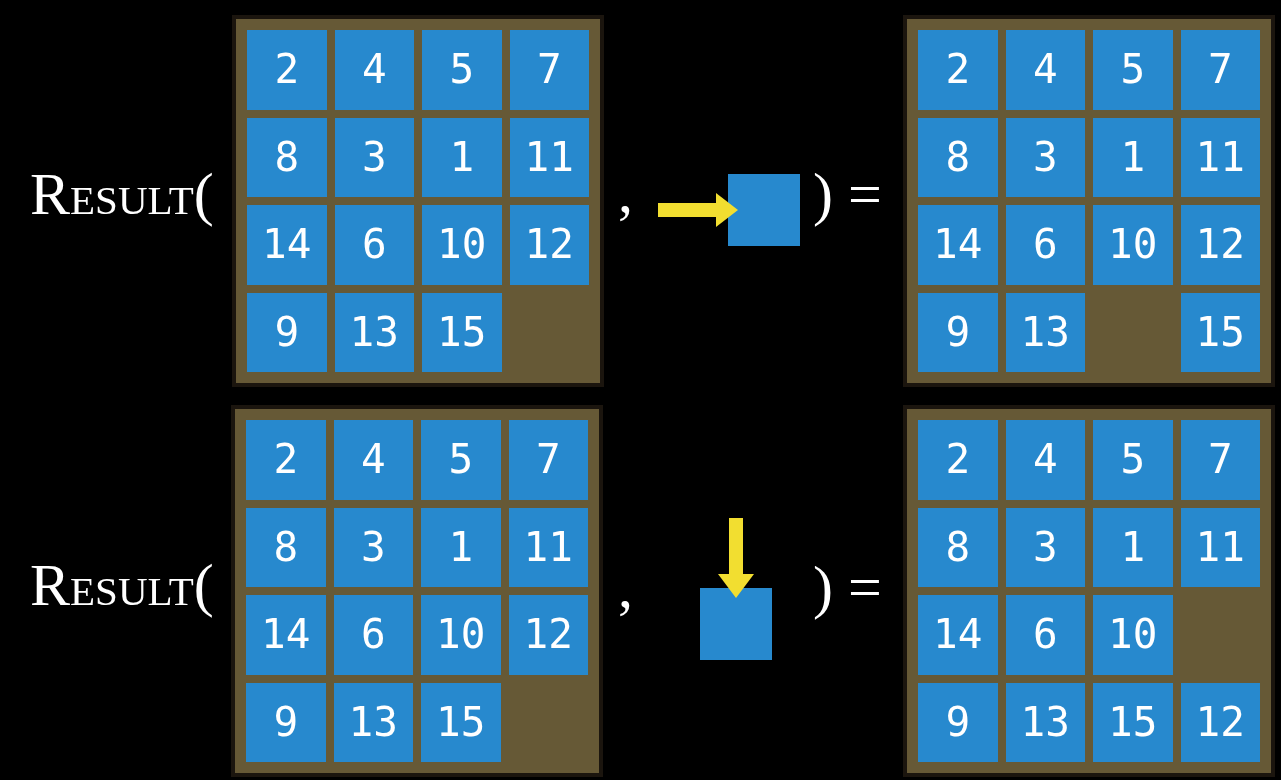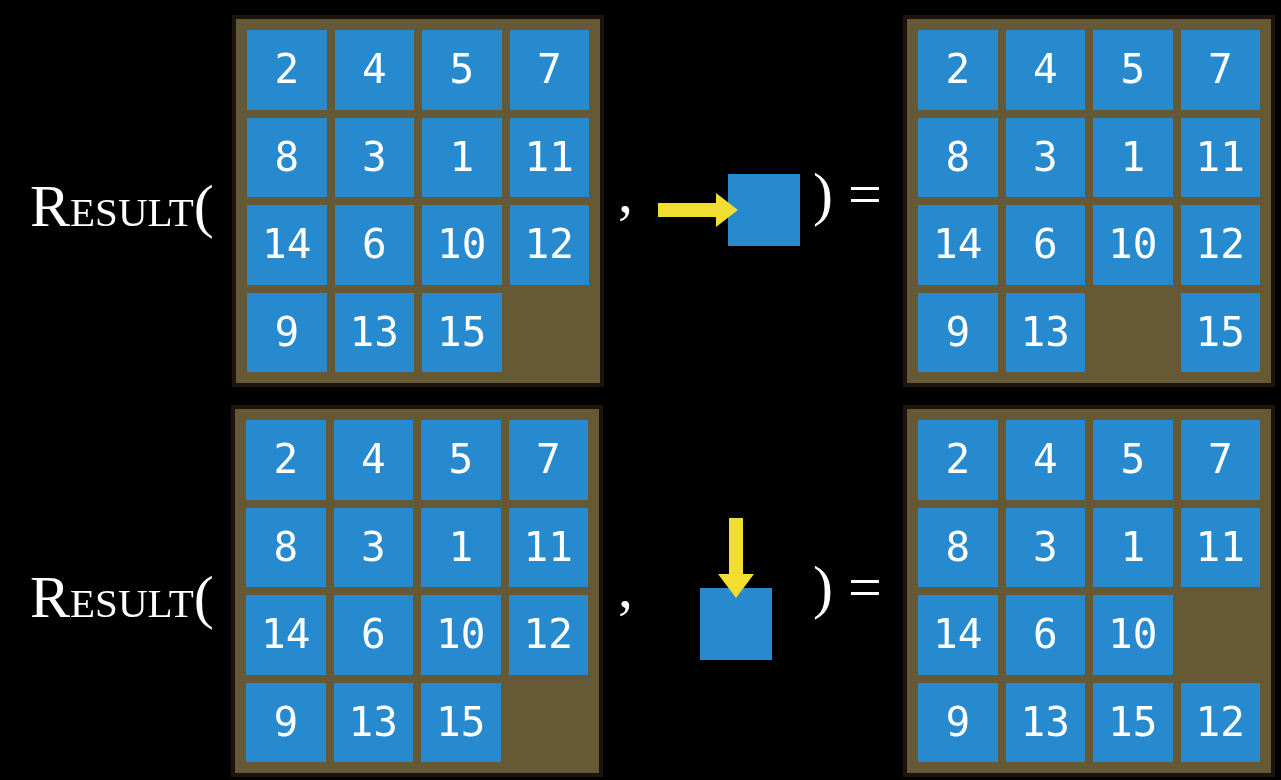--- a/index.html
+++ b/index.html
@@ -29,21 +29,21 @@
   .cell{display:flex;align-items:center;justify-content:center;}
   .cell.tile{
     background:var(--tile-blue);
     color:var(--text-white);
     font-family:"DejaVu Sans Mono",monospace;
     font-size:41px;
     line-height:1;
   }
   .cell.empty{background:transparent;}
   .fn{
-    position:absolute;color:var(--text-white);white-space:nowrap;line-height:1;margin-top:12px;
+    position:absolute;color:var(--text-white);white-space:nowrap;line-height:1;
   }
   .fn .cap{font-size:60px;line-height:1;}
   .fn .sc{font-size:41px;line-height:1;}
   .punct{
     position:absolute;color:var(--text-white);font-size:60px;line-height:1;white-space:nowrap;
   }
   .action-square{
     position:absolute;width:72px;height:72px;background:var(--tile-blue);
   }
   .arrow{position:absolute;}

